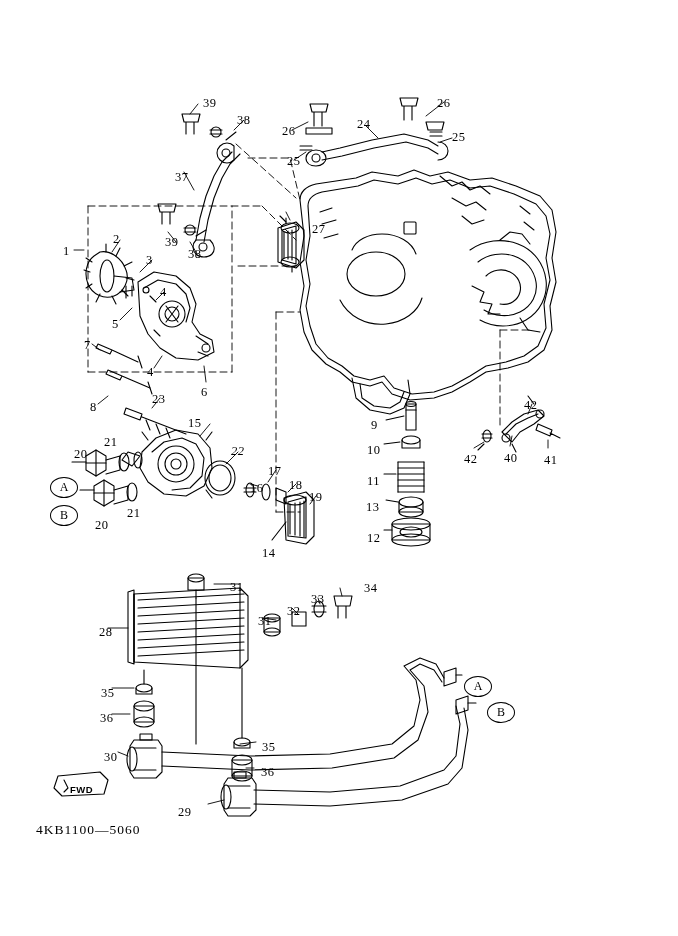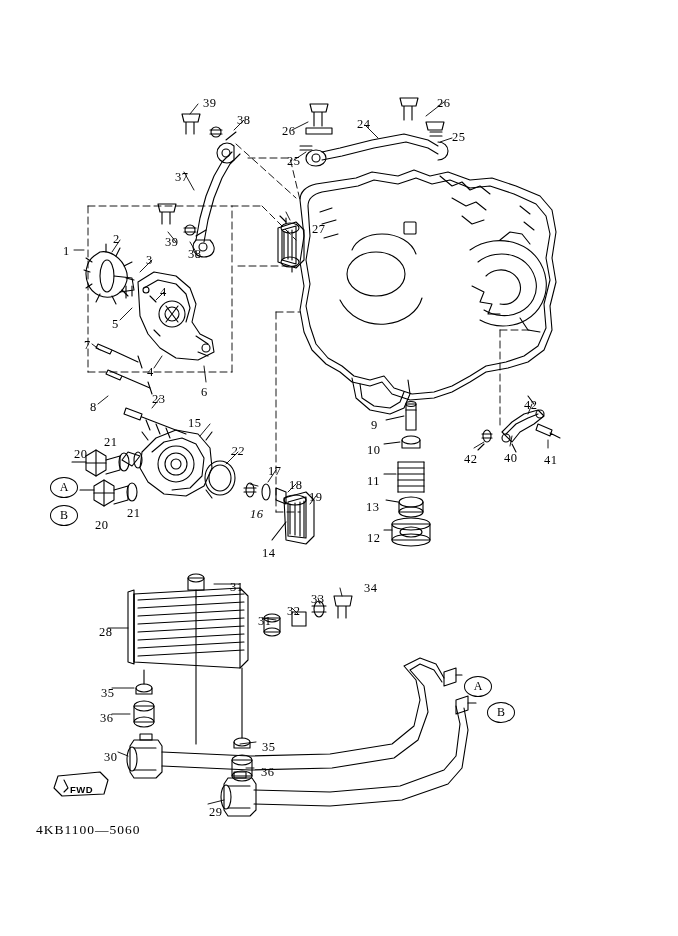--- a/index.html
+++ b/index.html
@@ -392,38 +392,38 @@
       <div class="num" style="left: 201px; top: 385px;">6</div>
       <div class="num" style="left: 84px; top: 338px;">7</div>
       <div class="num" style="left: 90px; top: 400px;">8</div>
       <div class="num" style="left: 371px; top: 418px;">9</div>
       <div class="num" style="left: 367px; top: 443px; text-align: right;">10</div>
       <div class="num" style="left: 367px; top: 474px;">11</div>
       <div class="num" style="left: 367px; top: 531px;">12</div>
       <div class="num" style="left: 366px; top: 500px;">13</div>
       <div class="num" style="left: 262px; top: 546px;">14</div>
       <div class="num" style="left: 188px; top: 416px;">15</div>
-      <div class="num" style="left: 250px; top: 507px; font-style: italic;">16</div>
+      <div class="num" style="left: 250px; top: 481px;">16</div>
       <div class="num" style="left: 268px; top: 464px;">17</div>
       <div class="num" style="left: 289px; top: 478px;">18</div>
       <div class="num" style="left: 309px; top: 490px;">19</div>
       <div class="num" style="left: 74px; top: 447px;">20</div>
       <div class="num" style="left: 95px; top: 518px;">20</div>
       <div class="num" style="left: 104px; top: 435px;">21</div>
       <div class="num" style="left: 127px; top: 506px;">21</div>
       <div class="num" style="left: 231px; top: 444px; font-style: italic;">22</div>
       <div class="num" style="left: 152px; top: 392px;">23</div>
       <div class="num" style="left: 357px; top: 117px;">24</div>
       <div class="num" style="left: 287px; top: 154px;">25</div>
       <div class="num" style="left: 452px; top: 130px;">25</div>
       <div class="num" style="left: 282px; top: 124px;">26</div>
       <div class="num" style="left: 437px; top: 96px;">26</div>
       <div class="num" style="left: 276px; top: 222px; margin-left: 36px;">27</div>
       <div class="num" style="left: 99px; top: 625px;">28</div>
-      <div class="num" style="left: 209px; top: 805px;">29</div>
+      <div class="num" style="left: 178px; top: 805px;">29</div>
       <div class="num" style="left: 104px; top: 750px;">30</div>
       <div class="num" style="left: 230px; top: 580px;">31</div>
       <div class="num" style="left: 258px; top: 614px;">31</div>
       <div class="num" style="left: 287px; top: 604px;">32</div>
       <div class="num" style="left: 311px; top: 592px;">33</div>
       <div class="num" style="left: 332px; top: 581px; margin-left: 32px;">34</div>
       <div class="num" style="left: 101px; top: 686px;">35</div>
       <div class="num" style="left: 262px; top: 740px;">35</div>
       <div class="num" style="left: 100px; top: 711px;">36</div>
       <div class="num" style="left: 261px; top: 765px;">36</div>

